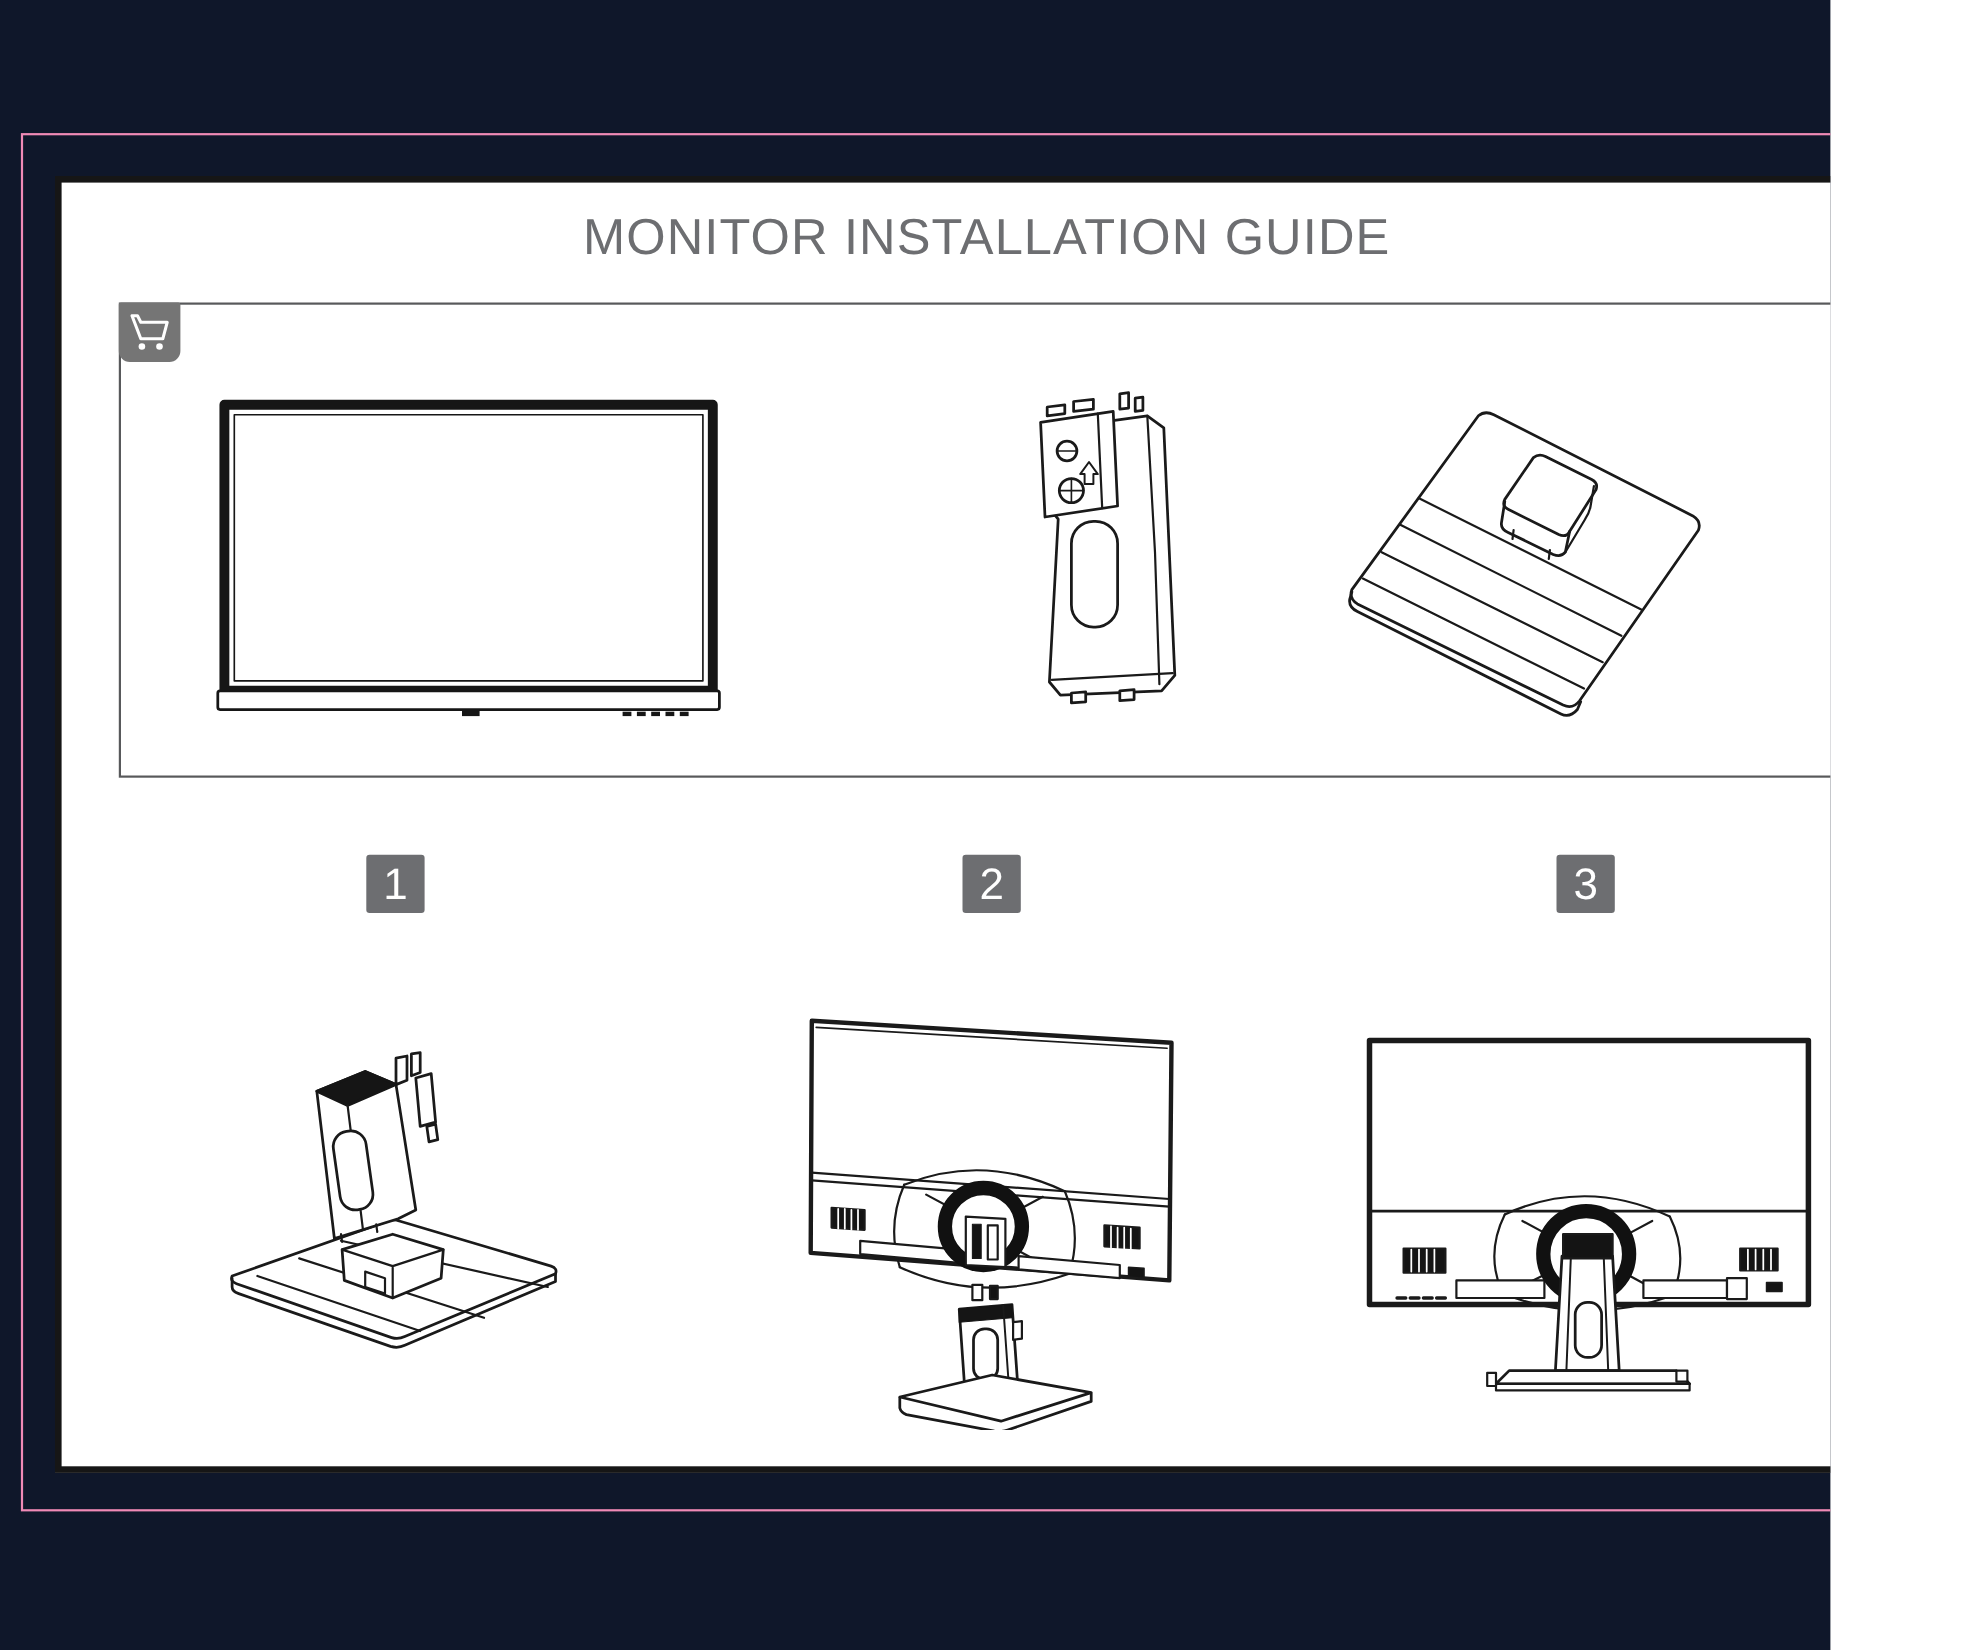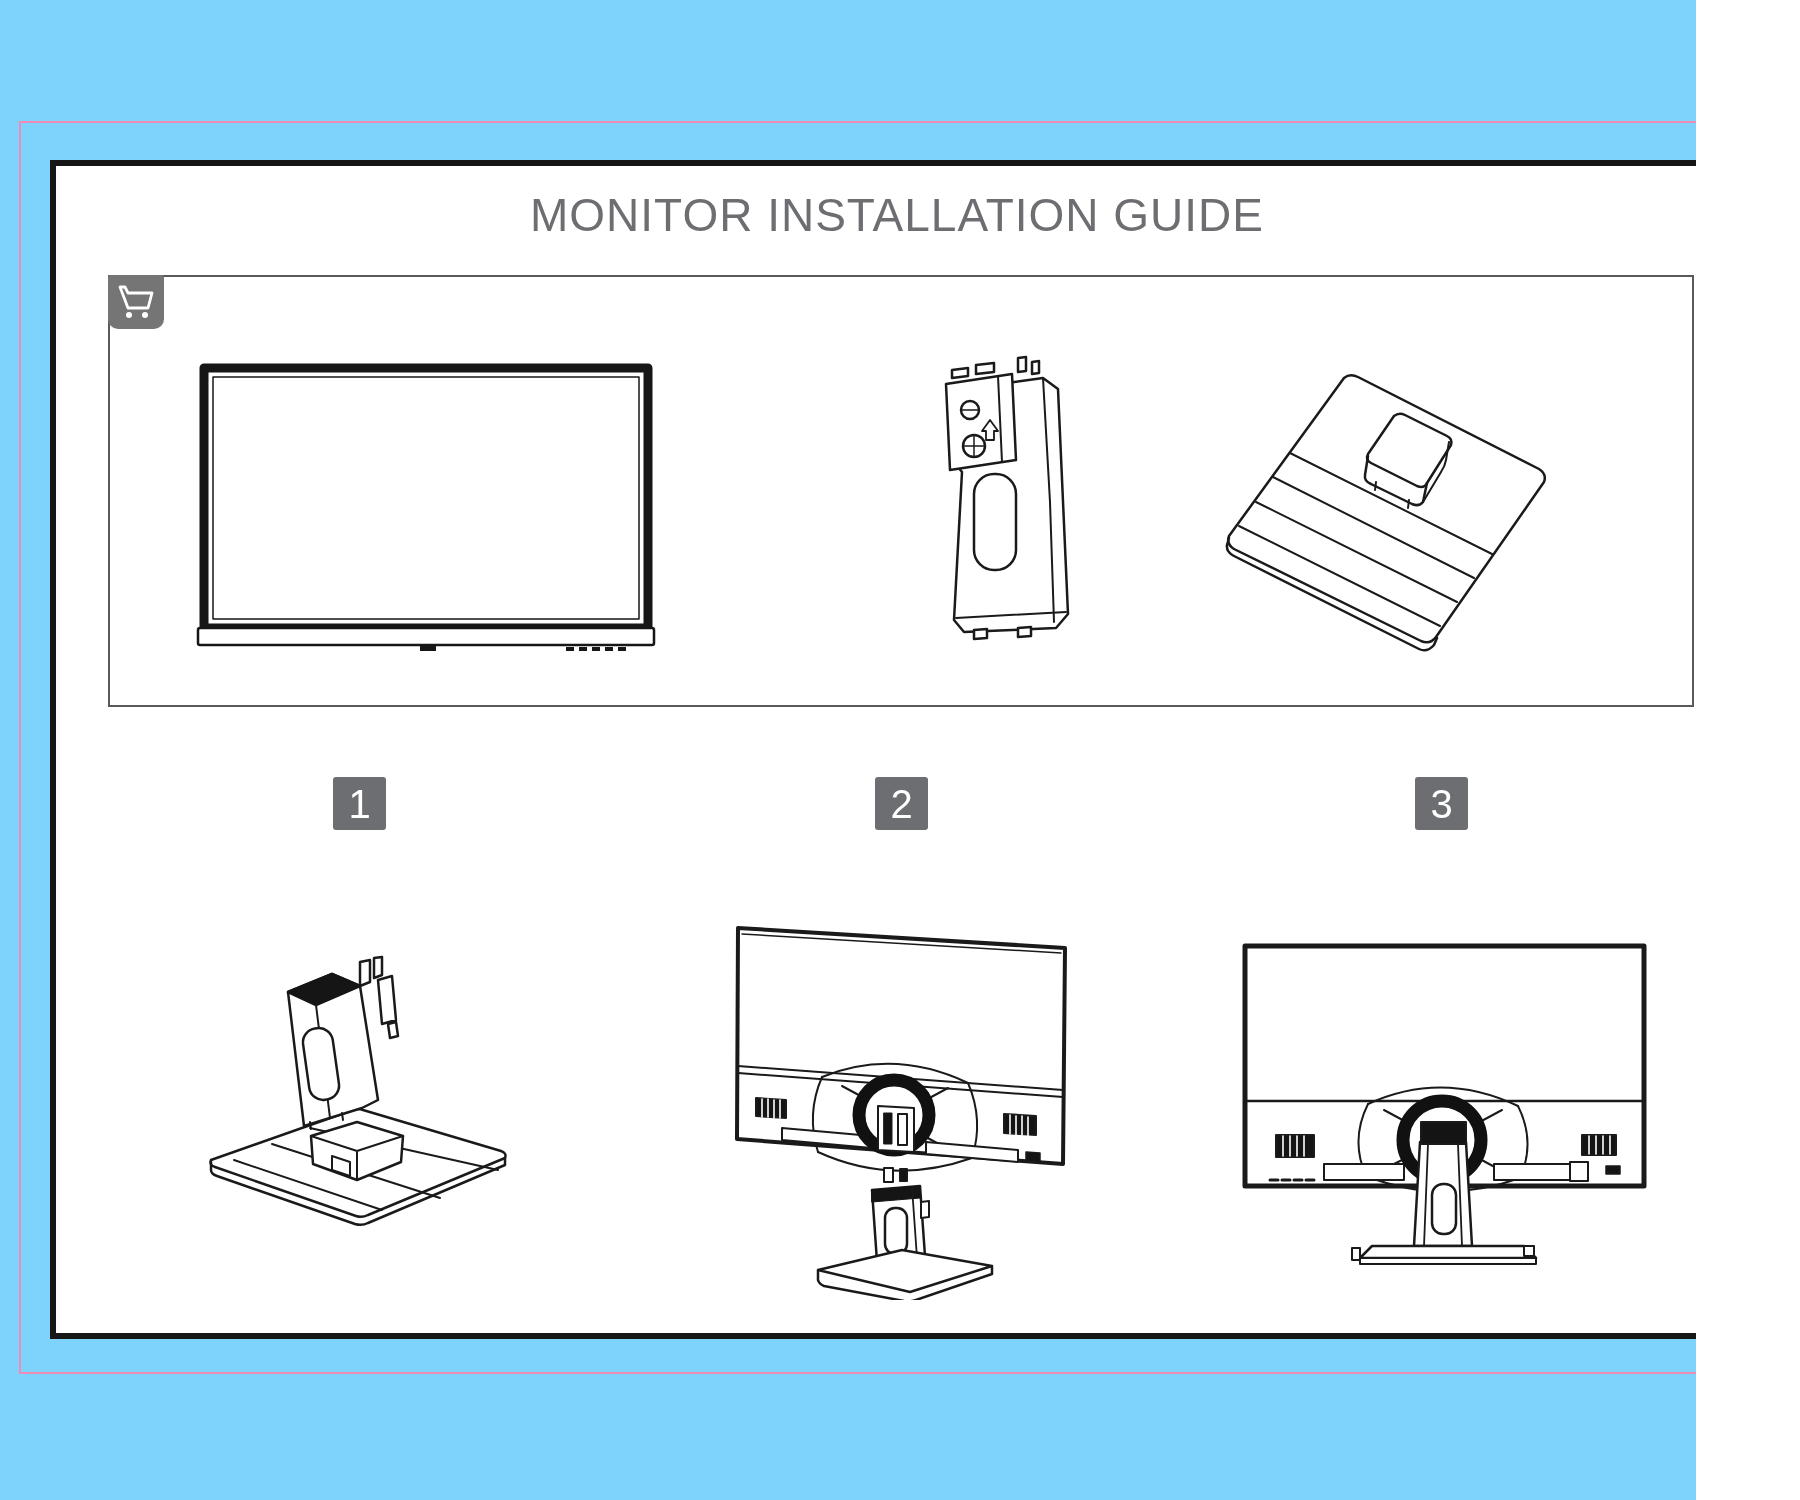--- a/index.html
+++ b/index.html
@@ -1,18 +1,18 @@
 <!DOCTYPE html>
 <html><head>
 <meta charset="utf-8">
 <style>
   html,body{margin:0;padding:0;background:#ffffff;}
   .page{
-    position:relative;width:1664px;height:1500px;background:#7dd3fc;
-    font-family:"Liberation Sans","DejaVu Sans",sans-serif;overflow:hidden;padding-left:32px;
+    position:relative;width:1664px;height:1500px;background:#0f172a;
+    font-family:"Liberation Sans","DejaVu Sans",sans-serif;overflow:hidden;
   }
   .accent-border{
     position:absolute;left:19px;top:121px;width:1758px;height:1253px;
     border:2px solid #f08ab6;box-sizing:border-box;
   }
   .main-border{
     position:absolute;left:50px;top:160px;width:1690px;height:1179px;
     border:6px solid #161616;box-sizing:border-box;background:#fff;
   }
   .page-title{

